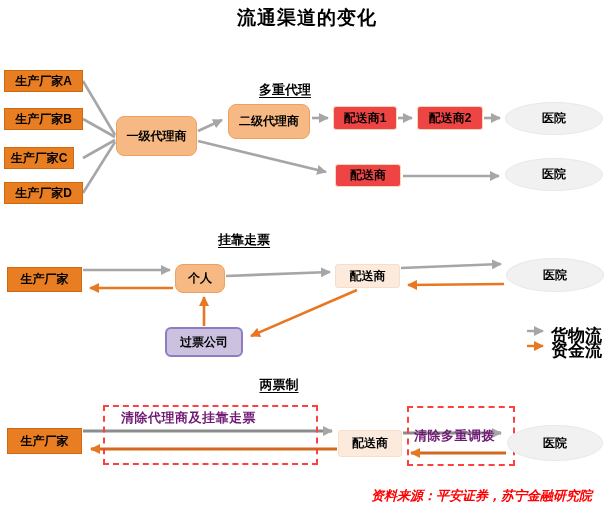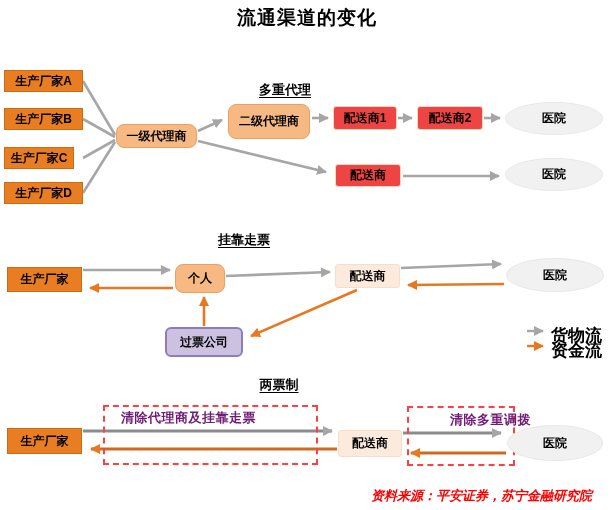--- a/index.html
+++ b/index.html
@@ -81,21 +81,21 @@
 
   <div class="abs title">流通渠道的变化</div>
 
   <div class="abs sec-header" style="left:250px;top:50px;width:70px;margin-top:31px;">多重代理</div>
 
   <div class="abs node mfg" style="left:4px;top:70px;width:79px;height:22px;">生产厂家A</div>
   <div class="abs node mfg" style="left:4px;top:108px;width:79px;height:22px;">生产厂家B</div>
   <div class="abs node mfg" style="left:4px;top:147px;width:70px;height:22px;">生产厂家C</div>
   <div class="abs node mfg" style="left:4px;top:182px;width:79px;height:22px;">生产厂家D</div>
 
-  <div class="abs node agent" style="left:116px;top:124px;width:81px;height:24px;">一级代理商</div>
+  <div class="abs node agent" style="left:116px;top:116px;width:81px;height:40px;">一级代理商</div>
   <div class="abs node agent" style="left:228px;top:104px;width:82px;height:35px;">二级代理商</div>
 
   <div class="abs node dist1" style="left:333px;top:106px;width:64px;height:24px;">配送商1</div>
   <div class="abs node dist1" style="left:417px;top:106px;width:66px;height:24px;">配送商2</div>
   <div class="abs node hospital" style="left:505px;top:102px;width:98px;height:33px;">医院</div>
 
   <div class="abs node dist1" style="left:335px;top:164px;width:66px;height:23px;">配送商</div>
   <div class="abs node hospital" style="left:505px;top:158px;width:98px;height:33px;">医院</div>
 
   <div class="abs sec-header" style="left:214px;top:231px;width:60px;">挂靠走票</div>
@@ -108,21 +108,21 @@
 
   <div class="abs legend-label" style="left:551px;top:324px;">货物流</div>
   <div class="abs legend-label" style="left:551px;top:339px;">资金流</div>
 
   <div class="abs sec-header" style="left:249px;top:376px;width:60px;">两票制</div>
 
   <div class="abs dashed-box" style="left:103px;top:405px;width:215px;height:60px;"></div>
   <div class="abs red-note" style="left:121px;top:409px;">清除代理商及挂靠走票</div>
 
   <div class="abs dashed-box" style="left:407px;top:406px;width:108px;height:60px;"></div>
-  <div class="abs red-note" style="left:414px;top:411px;margin-left:36px;">清除多重调拨</div>
+  <div class="abs red-note" style="left:414px;top:427px;">清除多重调拨</div>
 
   <div class="abs node mfg" style="left:7px;top:428px;width:75px;height:26px;">生产厂家</div>
   <div class="abs node dist2" style="left:338px;top:430px;width:64px;height:27px;">配送商</div>
   <div class="abs node hospital" style="left:507px;top:425px;width:96px;height:36px;">医院</div>
 
   <div class="abs source" style="left:300px;top:487px;width:292px;">资料来源：平安证券，苏宁金融研究院</div>
 
 </div>
 
 </body></html>

